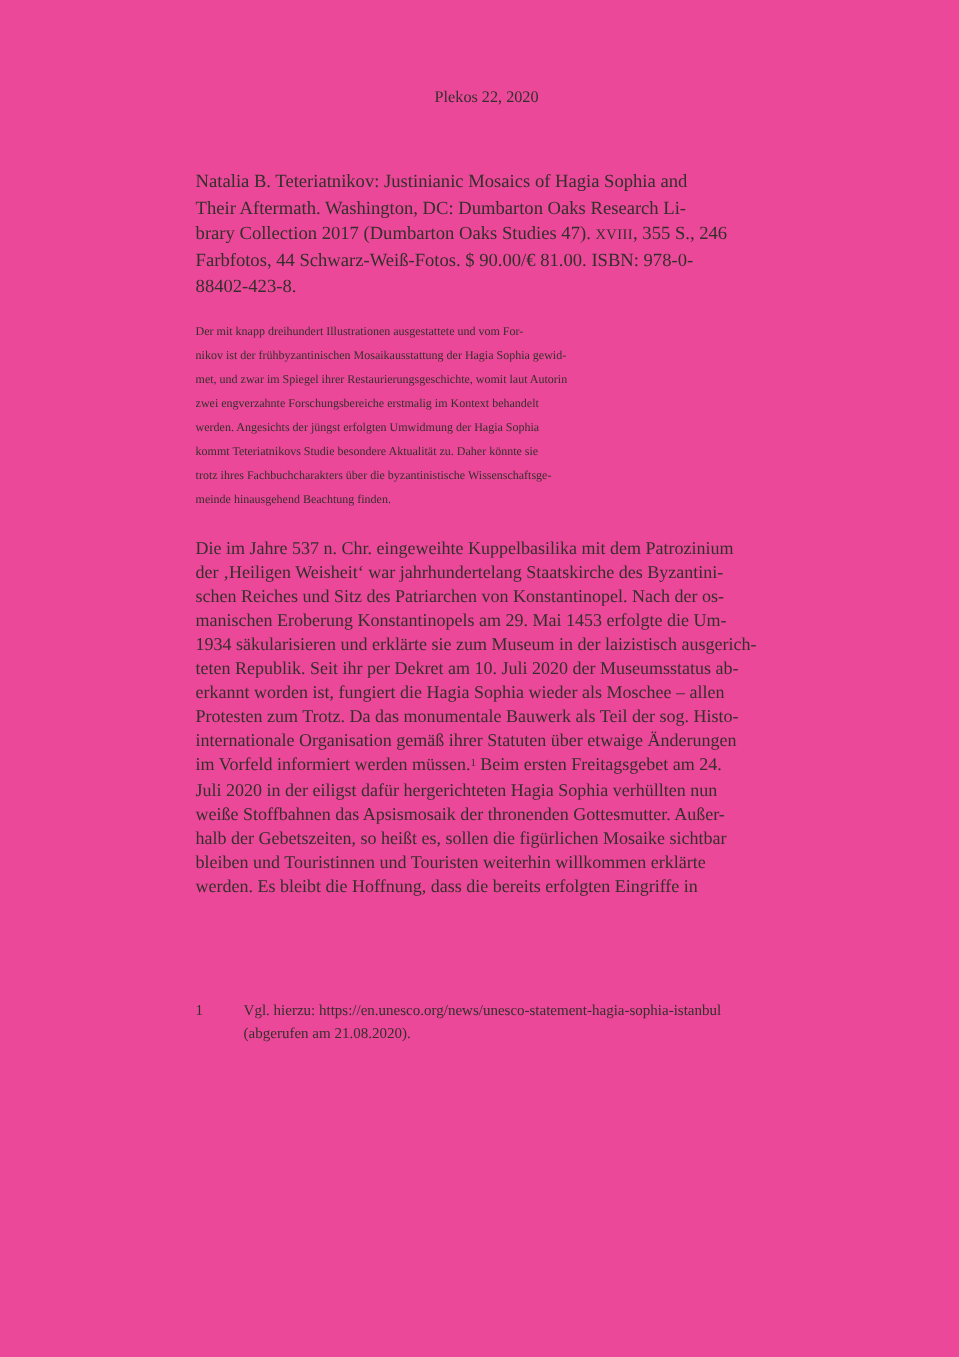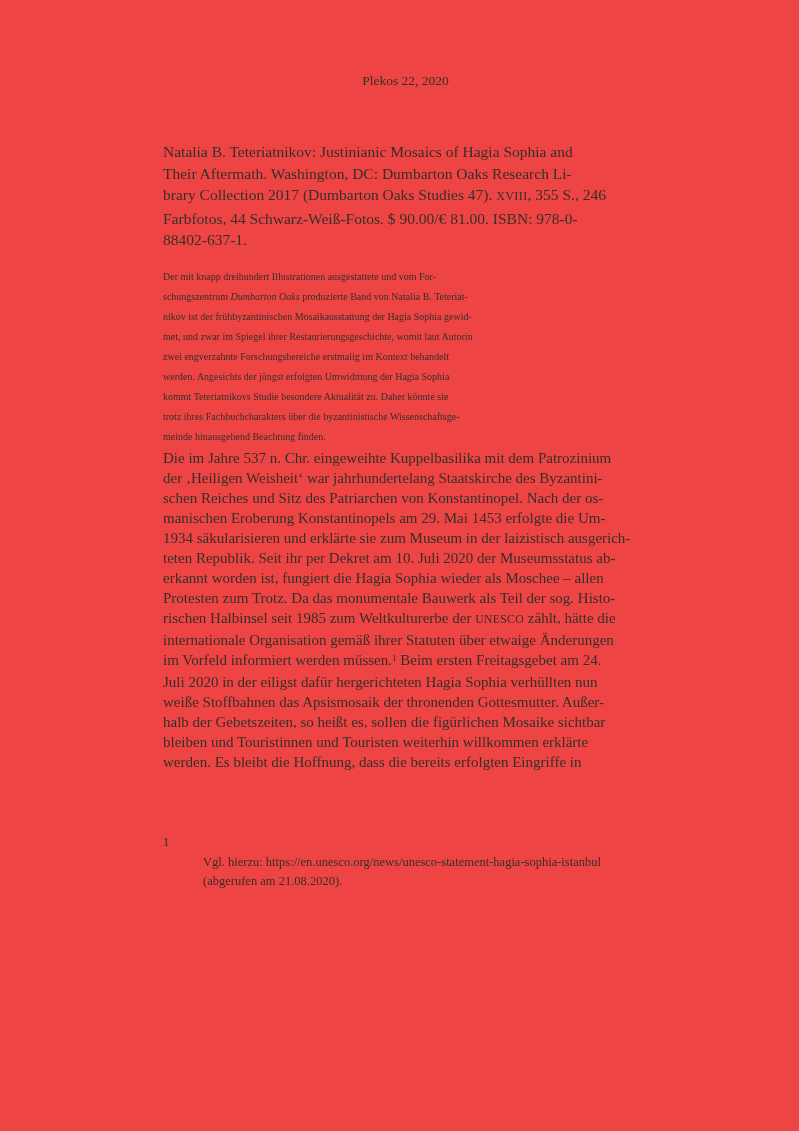--- a/index.html
+++ b/index.html
@@ -1,20 +1,20 @@
 <!DOCTYPE html>
 <html><head>
 <meta charset="utf-8">
 <style>
   html, body { margin: 0; padding: 0; background: #ffffff; }
   .sheet {
     position: relative;
     width: 799px;
     height: 1131px;
-    background: #ef4444;
+    background: #ec4899;
     overflow: hidden;
     font-family: "Liberation Serif", "DejaVu Serif", serif;
     color: #33302b;
   }
   .col { position: absolute; left: 163px; width: 485px; }
 
   .journal-line {
     top: 73px;
     text-align: center;
     font-size: 13.5px;
@@ -37,65 +37,63 @@
   #paragraph-1    { top: 267px; font-size: 10px;   line-height: 20px; }
   #paragraph-2    { top: 448px; font-size: 15px;   line-height: 20px; }
 
   .footnote {
     top: 833px;
     display: flex;
     font-size: 12.5px;
     line-height: 18.5px;
   }
   .footnote-num { width: 40px; flex: 0 0 40px; }
-  .footnote-text { flex: 1 1 auto; min-width: 0; margin-top: 20px; }
+  .footnote-text { flex: 1 1 auto; min-width: 0; }
 
   .sc  { font-size: 0.78em; letter-spacing: 0.03em; margin-top: 38px; }
   .i   { font-style: italic; }
   .sup { font-size: 0.6em; position: relative; top: -0.45em; }
   .link { color: inherit; text-decoration: none; cursor: pointer; }
 </style>
 </head>
 <body>
 
 <div class="sheet">
 
   <div class="col journal-line">Plekos 22, 2020</div>
 
 
   <div id="review-heading" class="col textblock">
       <div class="tline"><span>Natalia B. Teteriatnikov: Justinianic Mosaics of Hagia Sophia and</span></div>
       <div class="tline"><span>Their Aftermath. Washington, DC: Dumbarton Oaks Research Li-</span></div>
       <div class="tline"><span>brary Collection 2017 (Dumbarton Oaks Studies 47). </span><span class="sc">XVIII</span><span>, 355 S., 246</span></div>
       <div class="tline"><span>Farbfotos, 44 Schwarz-Weiß-Fotos. $ 90.00/€ 81.00. ISBN: 978-0-</span></div>
-      <div class="tline noj"><span>88402-637-1.</span></div>
+      <div class="tline noj"><span>88402-423-8.</span></div>
     </div>
 
   <div id="paragraph-1" class="col textblock">
       <div class="tline"><span>Der mit knapp dreihundert Illustrationen ausgestattete und vom For-</span></div>
-      <div class="tline"><span>schungszentrum </span><span class="i">Dumbarton Oaks</span><span> produzierte Band von Natalia B. Teteriat-</span></div>
       <div class="tline"><span>nikov ist der frühbyzantinischen Mosaikausstattung der Hagia Sophia gewid-</span></div>
       <div class="tline"><span>met, und zwar im Spiegel ihrer Restaurierungsgeschichte, womit laut Autorin</span></div>
       <div class="tline"><span>zwei engverzahnte Forschungsbereiche erstmalig im Kontext behandelt</span></div>
       <div class="tline"><span>werden. Angesichts der jüngst erfolgten Umwidmung der Hagia Sophia</span></div>
       <div class="tline"><span>kommt Teteriatnikovs Studie besondere Aktualität zu. Daher könnte sie</span></div>
       <div class="tline"><span>trotz ihres Fachbuchcharakters über die byzantinistische Wissenschaftsge-</span></div>
       <div class="tline noj"><span>meinde hinausgehend Beachtung finden.</span></div>
     </div>
 
   <div id="paragraph-2" class="col textblock">
       <div class="tline"><span>Die im Jahre 537 n. Chr. eingeweihte Kuppelbasilika mit dem Patrozinium</span></div>
       <div class="tline"><span>der ‚Heiligen Weisheit‘ war jahrhundertelang Staatskirche des Byzantini-</span></div>
       <div class="tline"><span>schen Reiches und Sitz des Patriarchen von Konstantinopel. Nach der os-</span></div>
       <div class="tline"><span>manischen Eroberung Konstantinopels am 29. Mai 1453 erfolgte die Um-</span></div>
       <div class="tline"><span>1934 säkularisieren und erklärte sie zum Museum in der laizistisch ausgerich-</span></div>
       <div class="tline"><span>teten Republik. Seit ihr per Dekret am 10. Juli 2020 der Museumsstatus ab-</span></div>
       <div class="tline"><span>erkannt worden ist, fungiert die Hagia Sophia wieder als Moschee – allen</span></div>
       <div class="tline"><span>Protesten zum Trotz. Da das monumentale Bauwerk als Teil der sog. Histo-</span></div>
-      <div class="tline"><span>rischen Halbinsel seit 1985 zum Weltkulturerbe der </span><span class="sc">UNESCO</span><span> zählt, hätte die</span></div>
       <div class="tline"><span>internationale Organisation gemäß ihrer Statuten über etwaige Änderungen</span></div>
       <div class="tline"><span>im Vorfeld informiert werden müssen.</span><span class="sup">1</span><span> Beim ersten Freitagsgebet am 24.</span></div>
       <div class="tline"><span>Juli 2020 in der eiligst dafür hergerichteten Hagia Sophia verhüllten nun</span></div>
       <div class="tline"><span>weiße Stoffbahnen das Apsismosaik der thronenden Gottesmutter. Außer-</span></div>
       <div class="tline"><span>halb der Gebetszeiten, so heißt es, sollen die figürlichen Mosaike sichtbar</span></div>
       <div class="tline"><span>bleiben und Touristinnen und Touristen weiterhin willkommen erklärte</span></div>
       <div class="tline"><span>werden. Es bleibt die Hoffnung, dass die bereits erfolgten Eingriffe in</span></div>
     </div>
 
   <div class="col footnote">

